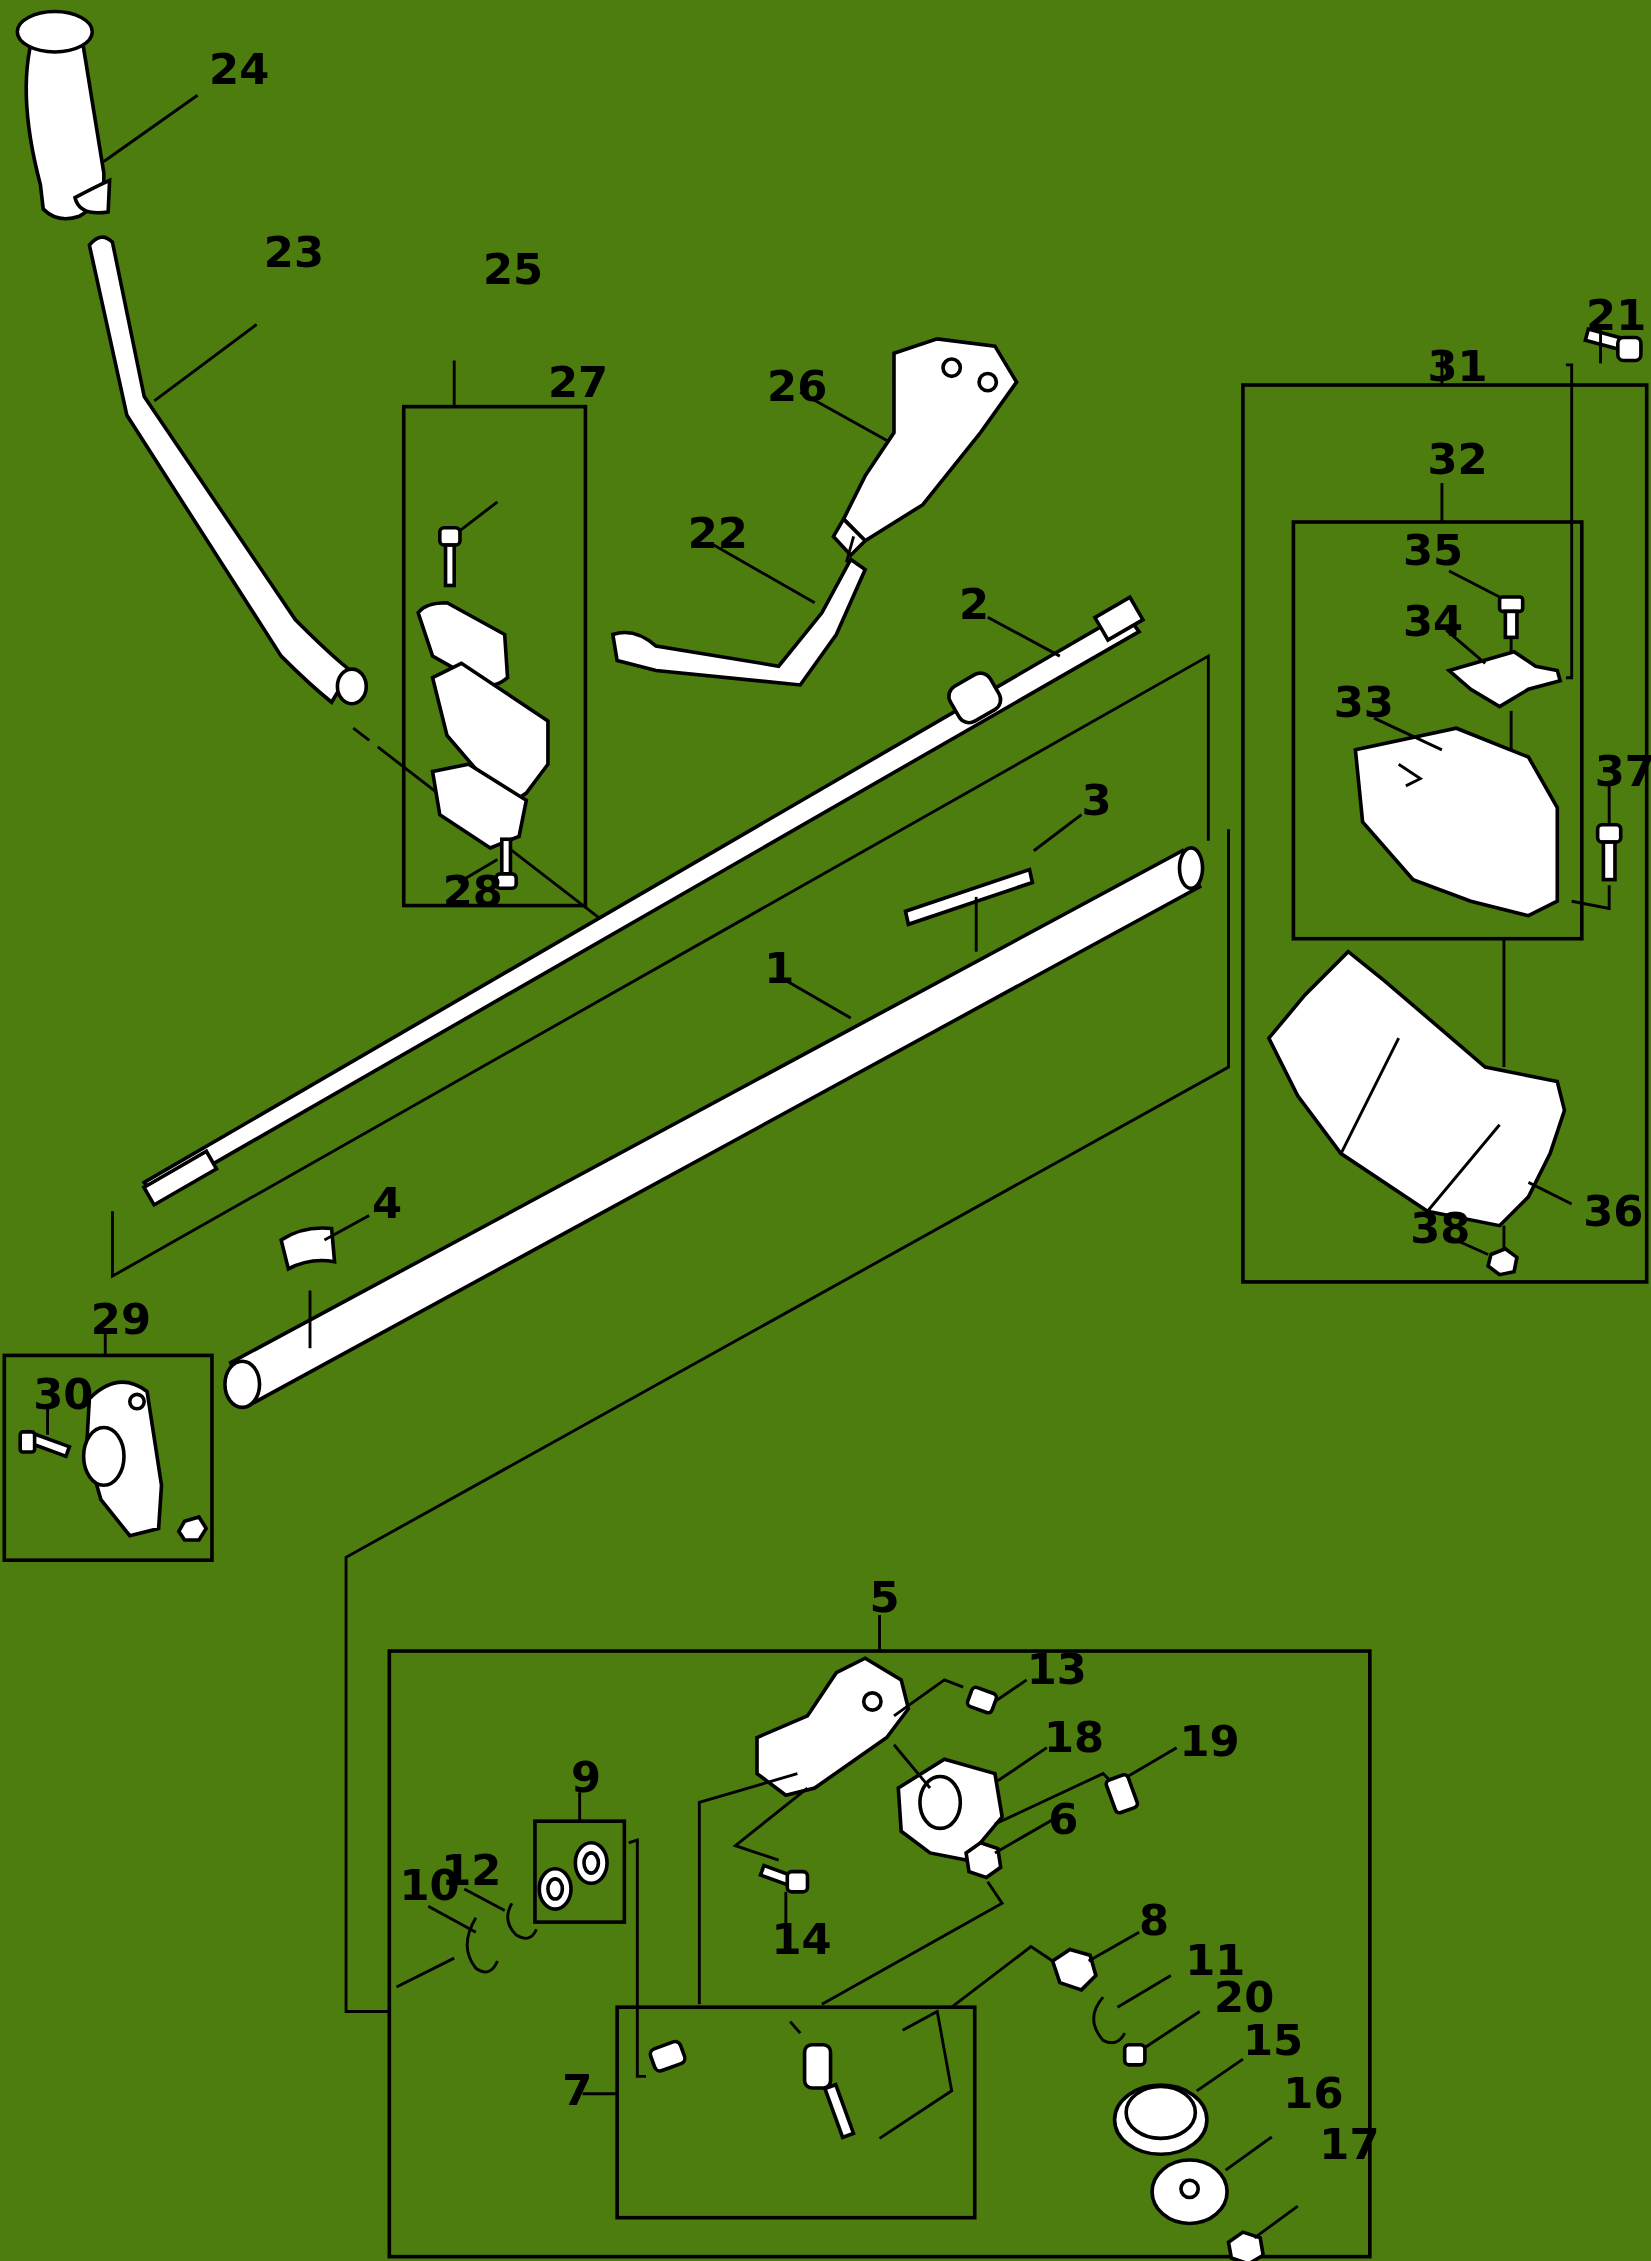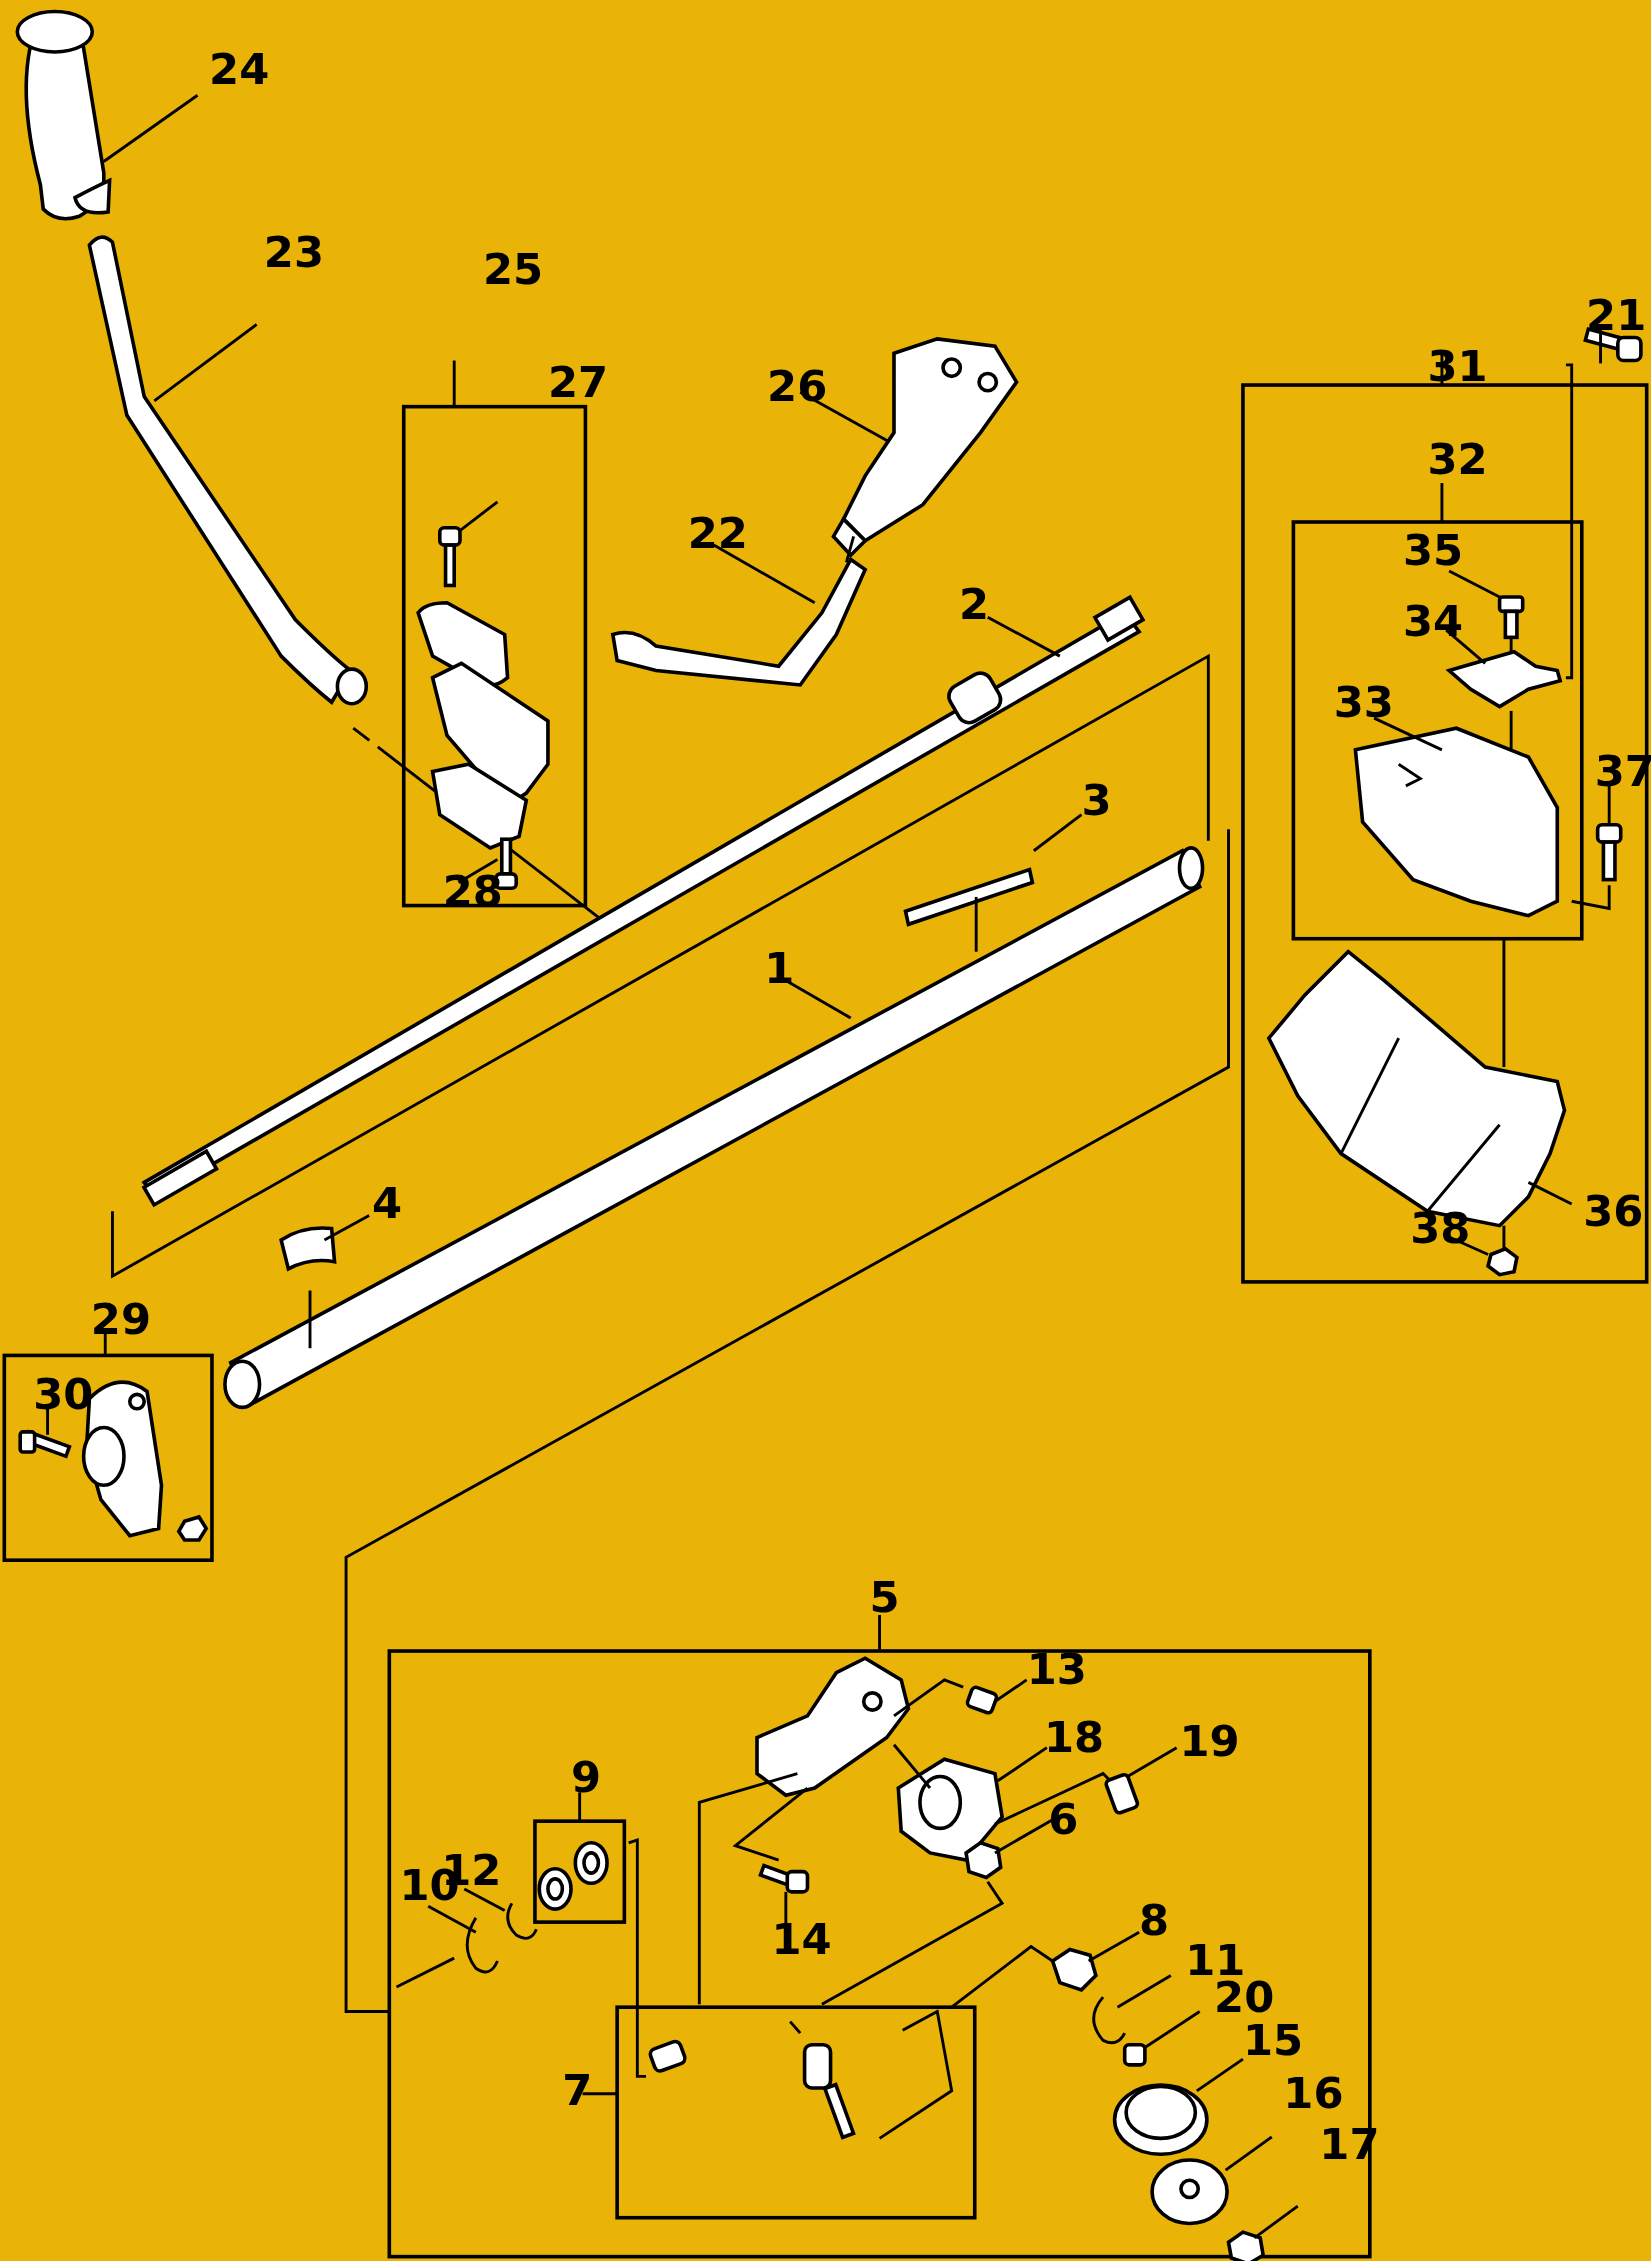--- a/index.html
+++ b/index.html
@@ -1,16 +1,16 @@
 <!DOCTYPE html>
 <html style="font-size:12px"><head>
 <meta charset="utf-8">
 <style>
   html,body{margin:0;padding:0;background:#fff;}
-  #canvas{position:relative;width:1651px;height:2261px;background:#eab308;overflow:hidden;}
+  #canvas{position:relative;width:1651px;height:2261px;background:#4d7c0f;overflow:hidden;}
   svg{position:absolute;left:0;top:0;}
   .lbl{font-family:"DejaVu Sans",sans-serif;font-weight:bold;font-size:30px;fill:#000;}
   .part{fill:#fff;stroke:#000;stroke-width:2.5;}
   .line{stroke:#000;stroke-width:2;fill:none;}
   .box{fill:none;stroke:#000;stroke-width:2.5;}
 </style>
 </head>
 <body>
 
 <div id="canvas">

